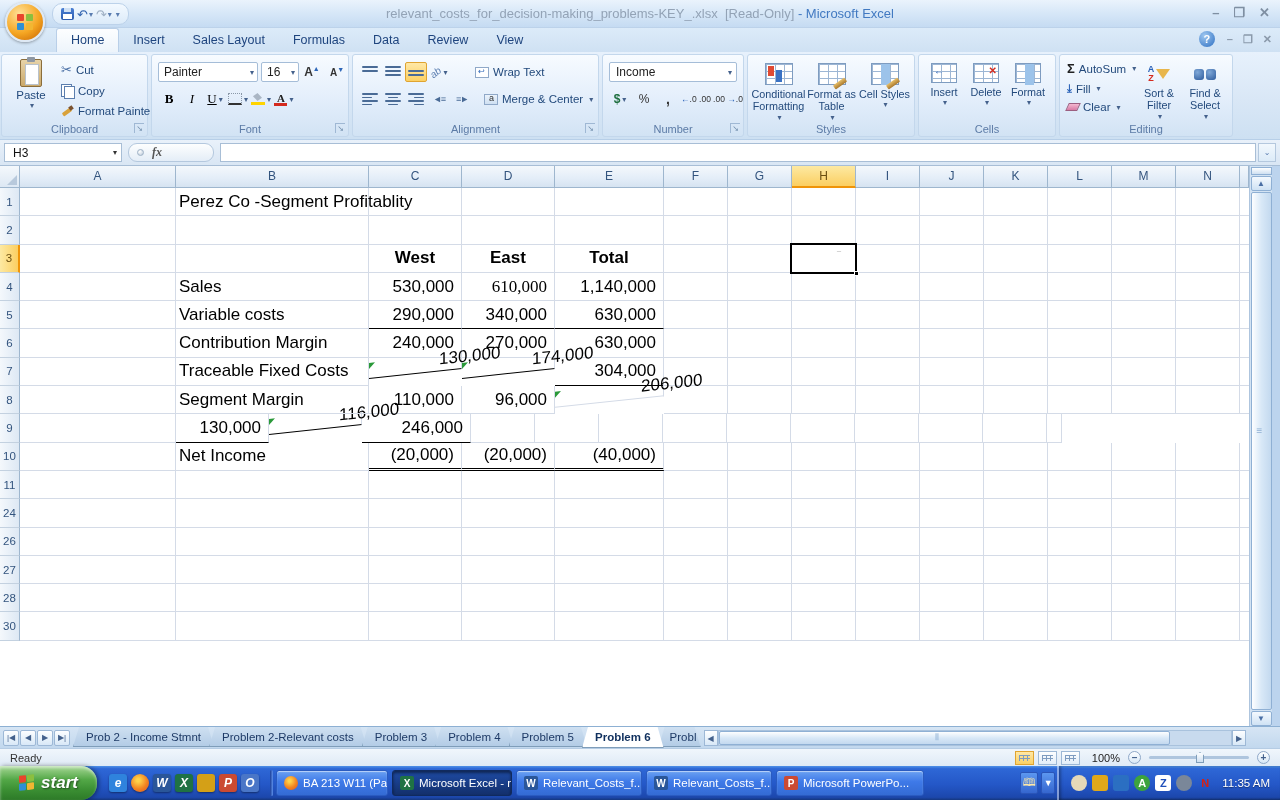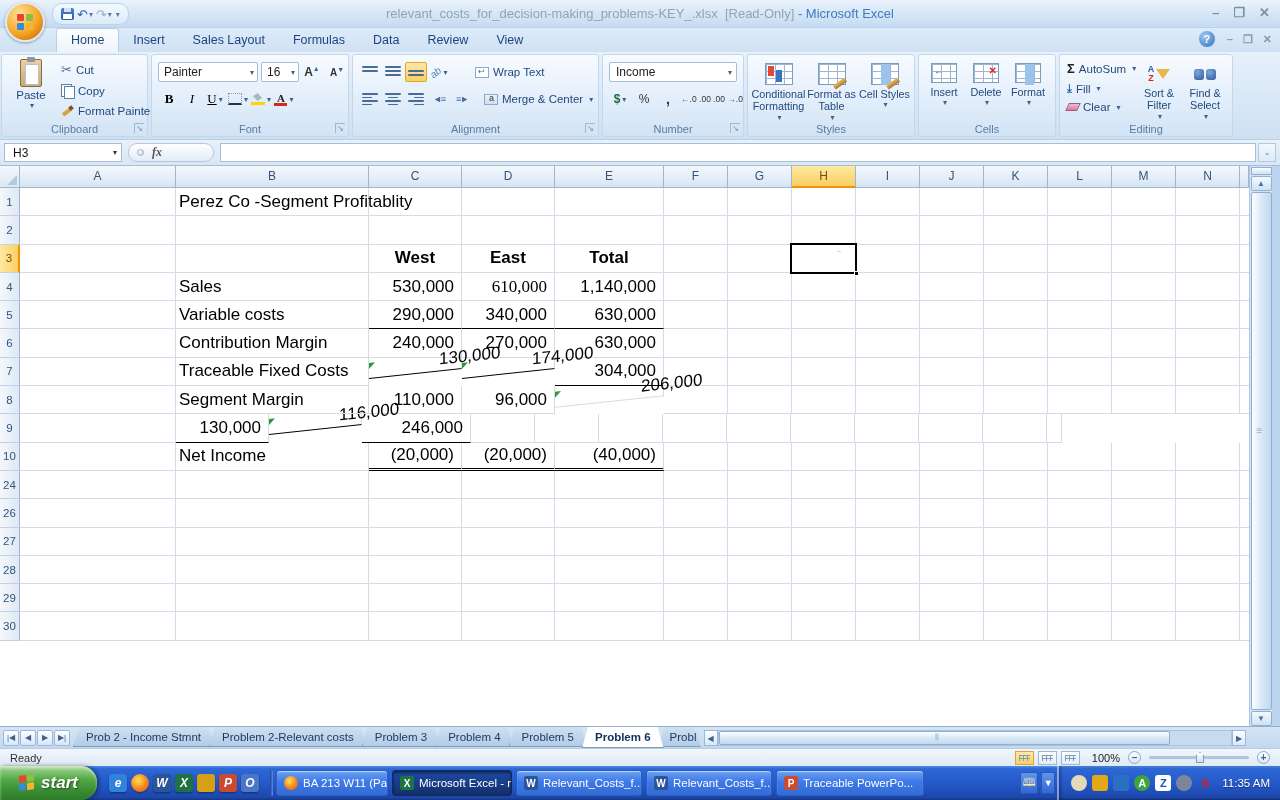--- a/index.html
+++ b/index.html
@@ -782,20 +782,38 @@
         <div class="cell" style="width: 64px;"></div>
         <div class="cell" style="width: 64px;"></div>
         <div class="cell" style="width: 64px;"></div>
         <div class="cell" style="width: 64px;"></div>
         <div class="cell" style="width: 64px;"></div>
         <div class="cell" style="width: 64px;"></div>
         <div class="cell" style="width: 64px;"></div>
         <div class="cell" style="width: 9px;"></div>
       </div>
       <div class="grow">
+        <div class="rhdr">11</div>
+        <div class="cell" style="width: 156px;"></div>
+        <div class="cell" style="width: 193px;"></div>
+        <div class="cell" style="width: 93px;"></div>
+        <div class="cell" style="width: 93px;"></div>
+        <div class="cell" style="width: 109px;"></div>
+        <div class="cell" style="width: 64px;"></div>
+        <div class="cell" style="width: 64px;"></div>
+        <div class="cell" style="width: 64px;"></div>
+        <div class="cell" style="width: 64px;"></div>
+        <div class="cell" style="width: 64px;"></div>
+        <div class="cell" style="width: 64px;"></div>
+        <div class="cell" style="width: 64px;"></div>
+        <div class="cell" style="width: 64px;"></div>
+        <div class="cell" style="width: 64px;"></div>
+        <div class="cell" style="width: 9px;"></div>
+      </div>
+      <div class="grow">
         <div class="rhdr">24</div>
         <div class="cell" style="width: 156px;"></div>
         <div class="cell" style="width: 193px;"></div>
         <div class="cell" style="width: 93px;"></div>
         <div class="cell" style="width: 93px;"></div>
         <div class="cell" style="width: 109px;"></div>
         <div class="cell" style="width: 64px;"></div>
         <div class="cell" style="width: 64px;"></div>
         <div class="cell" style="width: 64px;"></div>
         <div class="cell" style="width: 64px;"></div>
@@ -837,38 +855,20 @@
         <div class="cell" style="width: 64px;"></div>
         <div class="cell" style="width: 64px;"></div>
         <div class="cell" style="width: 64px;"></div>
         <div class="cell" style="width: 64px;"></div>
         <div class="cell" style="width: 64px;"></div>
         <div class="cell" style="width: 64px;"></div>
         <div class="cell" style="width: 9px;"></div>
       </div>
       <div class="grow">
         <div class="rhdr">28</div>
-        <div class="cell" style="width: 156px;"></div>
-        <div class="cell" style="width: 193px;"></div>
-        <div class="cell" style="width: 93px;"></div>
-        <div class="cell" style="width: 93px;"></div>
-        <div class="cell" style="width: 109px;"></div>
-        <div class="cell" style="width: 64px;"></div>
-        <div class="cell" style="width: 64px;"></div>
-        <div class="cell" style="width: 64px;"></div>
-        <div class="cell" style="width: 64px;"></div>
-        <div class="cell" style="width: 64px;"></div>
-        <div class="cell" style="width: 64px;"></div>
-        <div class="cell" style="width: 64px;"></div>
-        <div class="cell" style="width: 64px;"></div>
-        <div class="cell" style="width: 64px;"></div>
-        <div class="cell" style="width: 9px;"></div>
-      </div>
-      <div class="grow">
-        <div class="rhdr">29</div>
         <div class="cell" style="width: 156px;"></div>
         <div class="cell" style="width: 193px;"></div>
         <div class="cell" style="width: 93px;"></div>
         <div class="cell" style="width: 93px;"></div>
         <div class="cell" style="width: 109px;"></div>
         <div class="cell" style="width: 64px;"></div>
         <div class="cell" style="width: 64px;"></div>
         <div class="cell" style="width: 64px;"></div>
         <div class="cell" style="width: 64px;"></div>
         <div class="cell" style="width: 64px;"></div>
@@ -983,21 +983,21 @@
       <div class="taskbtn" style="width: 126px;">
         <span class="tbicon tb-wd">W</span>
         <span>Relevant_Costs_f...</span>
       </div>
       <div class="taskbtn" style="width: 126px;">
         <span class="tbicon tb-wd">W</span>
         <span>Relevant_Costs_f...</span>
       </div>
       <div class="taskbtn" style="width: 148px;">
         <span class="tbicon tb-pp">P</span>
-        <span>Traceable PowerPo...</span>
+        <span>Microsoft PowerPo...</span>
       </div>
     </div>
   <div class="minibtns">
     <span class="minib">🕮</span>
     <span class="minib chev">▼</span>
   </div>
   <div class="tray">
     <span id="trayicons" style="display:flex;gap:5px;align-items:center;">
         <span class="trayicon tr-round" style="background: rgb(229, 217, 184);"></span>
         <span class="trayicon" style="background: rgb(224, 168, 25);"></span>

